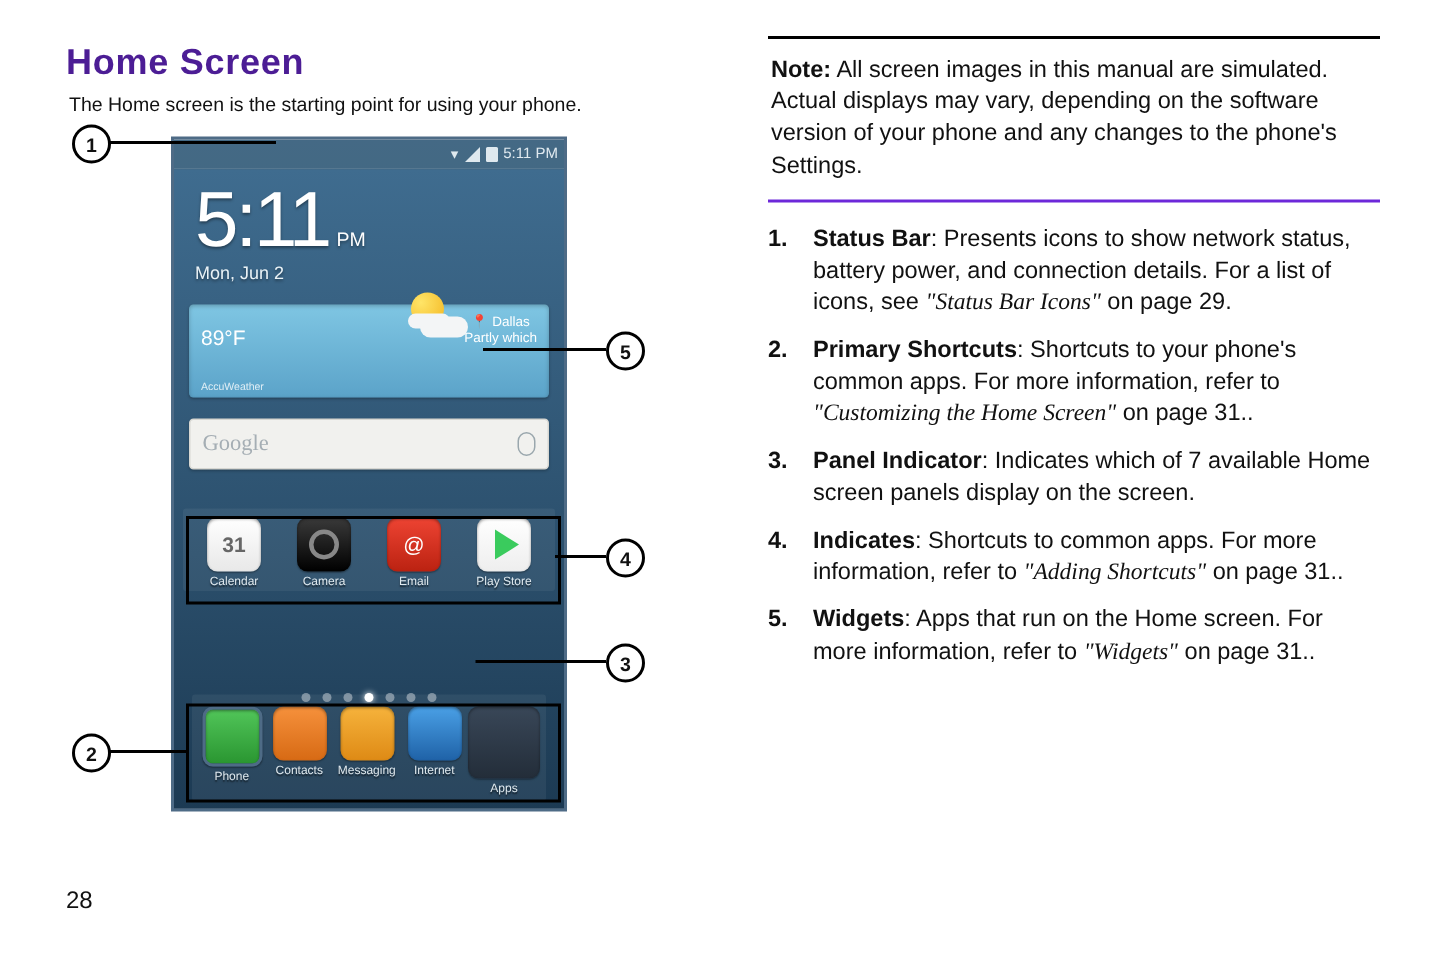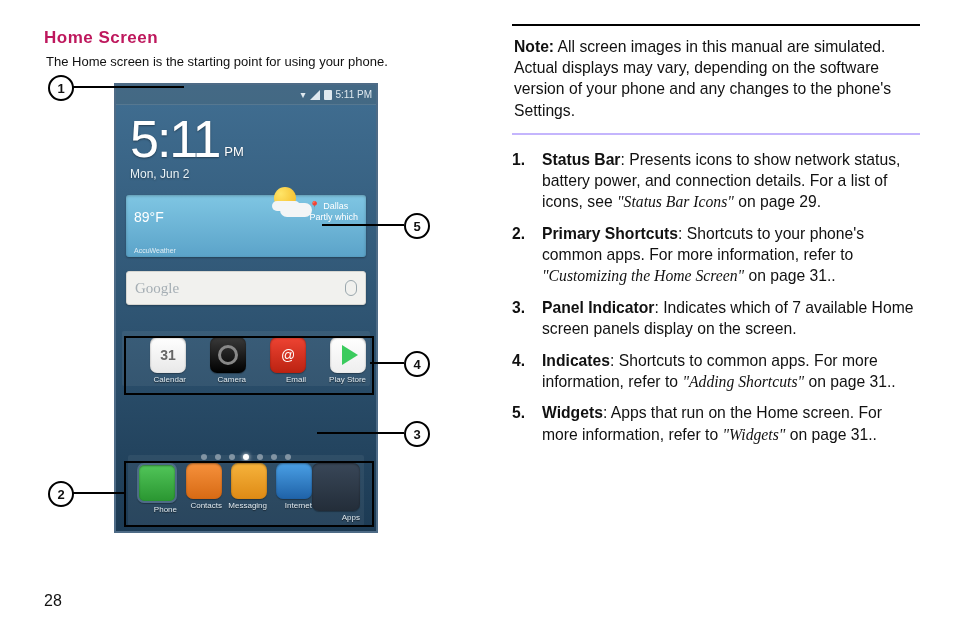--- a/index.html
+++ b/index.html
@@ -1,45 +1,45 @@
 <!DOCTYPE html>
 <html><head>
 <meta charset="utf-8">
 <style>
   html,body{margin:0;padding:0;font-family:Arial,Helvetica,sans-serif;color:#111;background:#fff}
   .page{width:954px;height:636px;position:relative;box-sizing:border-box;padding:24px 34px 10px 44px}
   .cols{display:flex;gap:28px}
   .left{width:440px;position:relative}
   .right{flex:1}
-  h1{font-family:Arial,Helvetica,sans-serif;font-size:17px;font-weight:900;color:#be185d;margin:4px 0 6px 0;letter-spacing:.5px}
+  h1{font-family:Arial,Helvetica,sans-serif;font-size:24px;font-weight:900;color:#4c1d95;margin:4px 0 6px 0;letter-spacing:.5px}
   .intro{font-size:13px;margin:4px 0 14px 2px;font-family:"Helvetica Neue",Arial,sans-serif}
   
   .phone-wrap{position:relative;margin-left:70px;margin-top:4px}
   .phone{width:260px;height:446px;border:2px solid #4e6b86;overflow:hidden;position:relative;background:linear-gradient(#2f5978,#1a3b54);font-family:"Helvetica Neue",Arial,sans-serif}
   .statusbar{height:19px;background:rgba(255,255,255,.1);border-bottom:1px solid rgba(255,255,255,.1);display:flex;justify-content:flex-end;align-items:center;gap:4px;padding:0 4px;color:#dfe9ef;font-size:10px}
   .sb-tri{width:0;height:0;border-style:solid;border-width:0 0 10px 10px;border-color:transparent transparent #dfe9ef transparent}
   .sb-batt{width:8px;height:10px;background:#dfe9ef;border-radius:1px}
   .home-area{position:relative;height:calc(100% - 19px);background:linear-gradient(#3f6c8f 0%,#2b4f6c 60%,#1c3a53 100%)}
   .clock{padding:8px 14px 0 14px;color:#fff;text-shadow:0 1px 2px rgba(0,0,0,.4)}
   .time{display:flex;align-items:flex-end;gap:5px}
   .time .big{font-size:52px;font-weight:300;letter-spacing:-2px;line-height:1}
   .time .ampm{font-size:13px;font-weight:300;margin-bottom:6px}
   .date{font-size:12px;margin-top:2px;color:#e9f2f6;font-weight:500}
   .weather{margin:14px 10px 0 10px;background:linear-gradient(#7fc6e3,#5ba3c9);border-radius:3px;min-height:46px;position:relative;color:#fff;padding:14px 8px 2px 8px;box-shadow:0 1px 3px rgba(0,0,0,.25) inset,0 1px 2px rgba(0,0,0,.3)}
   .weather .temp{font-size:14px}
-  .weather .loc{font-size:9px;position:absolute;right:8px;top:6px;text-align:left;line-height:1.2}
+  .weather .loc{font-size:9px;position:absolute;right:8px;top:6px;text-align:center;line-height:1.2}
   .weather .sun{position:absolute;right:70px;top:-8px;width:22px;height:22px;background:radial-gradient(circle at 30% 30%,#ffe568,#f3b51f);border-radius:50%}
   .weather .cloud{position:absolute;right:54px;top:8px;width:32px;height:14px;background:#f3f5f6;border-radius:10px;box-shadow:-10px -4px 0 -2px #f3f5f6}
   .weather .brand{position:absolute;left:8px;bottom:3px;font-size:7px;color:rgba(255,255,255,.8)}
   .search{margin:14px 10px 0 10px;height:32px;background:#f1f1ee;border-radius:3px;border:1px solid #d7d7d2;display:flex;align-items:center;padding:0 8px;box-shadow:0 1px 2px rgba(0,0,0,.25)}
   .search span{color:#a5aeb4;font-size:15px;font-family:Georgia,serif}
   .search .mic{margin-left:auto;width:10px;height:14px;border:1.5px solid #9aa7ad;border-radius:6px}
   .shortcuts{margin:26px 6px 0 6px;display:flex;padding:6px 4px 2px 4px;background:rgba(255,255,255,.06);border-radius:2px}
   .shortcuts.row2{margin-top:0;background:rgba(255,255,255,.06);padding:8px 4px 4px 4px;position:absolute;left:6px;right:6px;bottom:6px}
-  .app{flex:1;display:flex;flex-direction:column;align-items:flex-end;gap:2px}
+  .app{flex:1;display:flex;flex-direction:column;align-items:center;gap:2px}
   .app .ic{width:36px;height:36px;border-radius:7px;display:flex;align-items:center;justify-content:center;color:#fff;font-size:14px;box-shadow:0 1px 2px rgba(0,0,0,.4) inset,0 1px 1px rgba(0,0,0,.3)}
   .app .lbl{font-size:8px;color:#dfe9ef;text-shadow:0 1px 1px rgba(0,0,0,.6)}
   .ic.cal{background:linear-gradient(#fff,#e8e8e8);color:#666;font-weight:bold}
   .ic.cal::before{content:"";position:absolute}
   .ic.cam{background:linear-gradient(#3a3a3a,#000)}
   .ic.cam::after{content:"";width:14px;height:14px;border:3px solid #888;border-radius:50%}
   .ic.mail{background:linear-gradient(#e43,#b21);}
   .ic.mail::after{content:"@";}
   .ic.play{background:linear-gradient(#fff,#eee)}
   .ic.play::after{content:"";width:0;height:0;border-style:solid;border-width:10px 0 10px 16px;border-color:transparent transparent transparent #3acb5d;transform:translateX(2px)}
@@ -50,21 +50,21 @@
   .ic.apps{background:linear-gradient(#394758,#232d39);display:grid;grid-template-columns:repeat(4,4px);grid-template-rows:repeat(4,4px);gap:2px;padding:6px}
   .ic.apps i{background:#cfd9e0;border-radius:1px}
   .panel-ind{position:absolute;left:0;right:0;bottom:72px;display:flex;justify-content:center;gap:8px}
   .dot{width:6px;height:6px;border-radius:50%;background:rgba(255,255,255,.4)}
   .dot.active{background:#fff;box-shadow:0 0 4px #fff}
   
   .callout{position:absolute;width:22px;height:22px;border:2px solid #000;border-radius:50%;background:#fff;display:flex;align-items:center;justify-content:center;font-size:13px;font-weight:600;z-index:5}
   .line{position:absolute;background:#000;z-index:4}
   
   .right .topline{height:2px;background:#000;margin-bottom:10px}
-  .note{font-size:15.7px;line-height:1.35;padding:0 0 12px 2px;border-bottom:2px solid #c4b5fd;margin-bottom:14px}
+  .note{font-size:15.7px;line-height:1.35;padding:0 0 12px 2px;border-bottom:2px solid #6d28d9;margin-bottom:14px}
   .note b{font-weight:700}
   .right ol{list-style:none;padding:0;margin:0;font-size:15.7px;line-height:1.36}
   .right li{display:flex;gap:10px;margin:0 0 10px 0}
   .right li .num{font-weight:700;min-width:20px}
   .right li .body{flex:1}
   .right li .body b{font-weight:700}
   .right li .body i{font-style:italic;font-family:Georgia,serif}
   .pgnum{position:absolute;left:44px;bottom:26px;font-size:16px}
 </style>
 </head>

